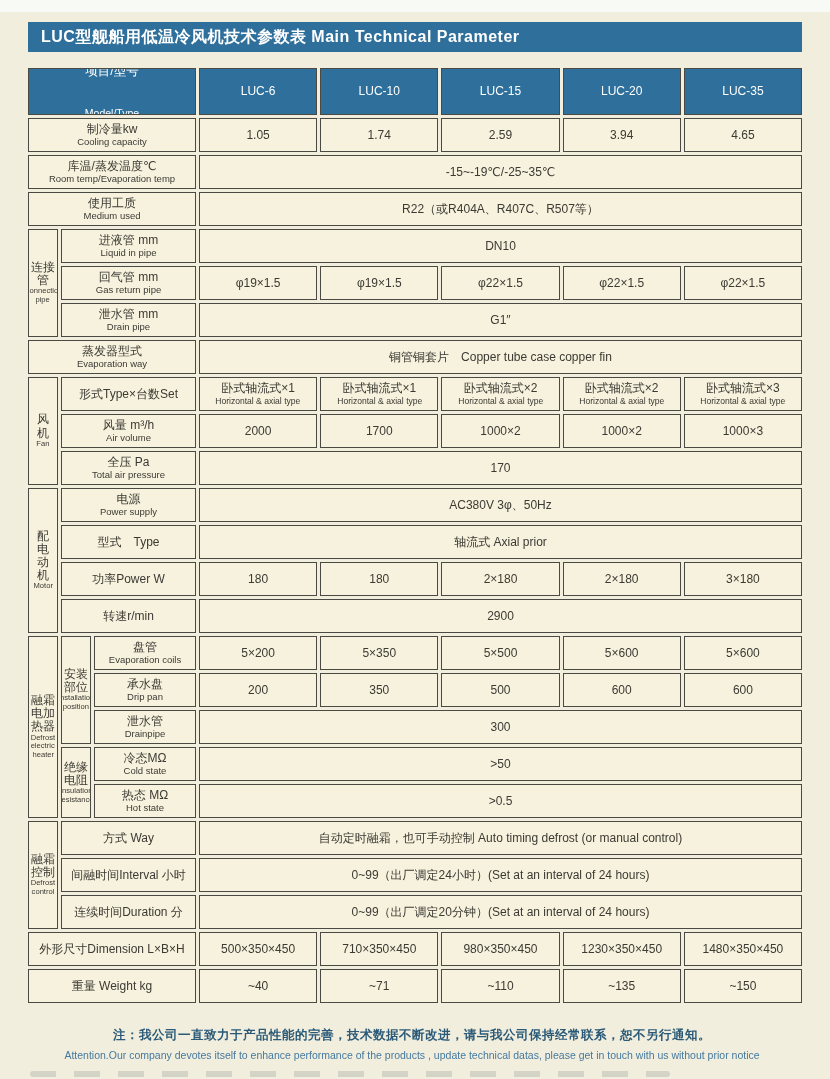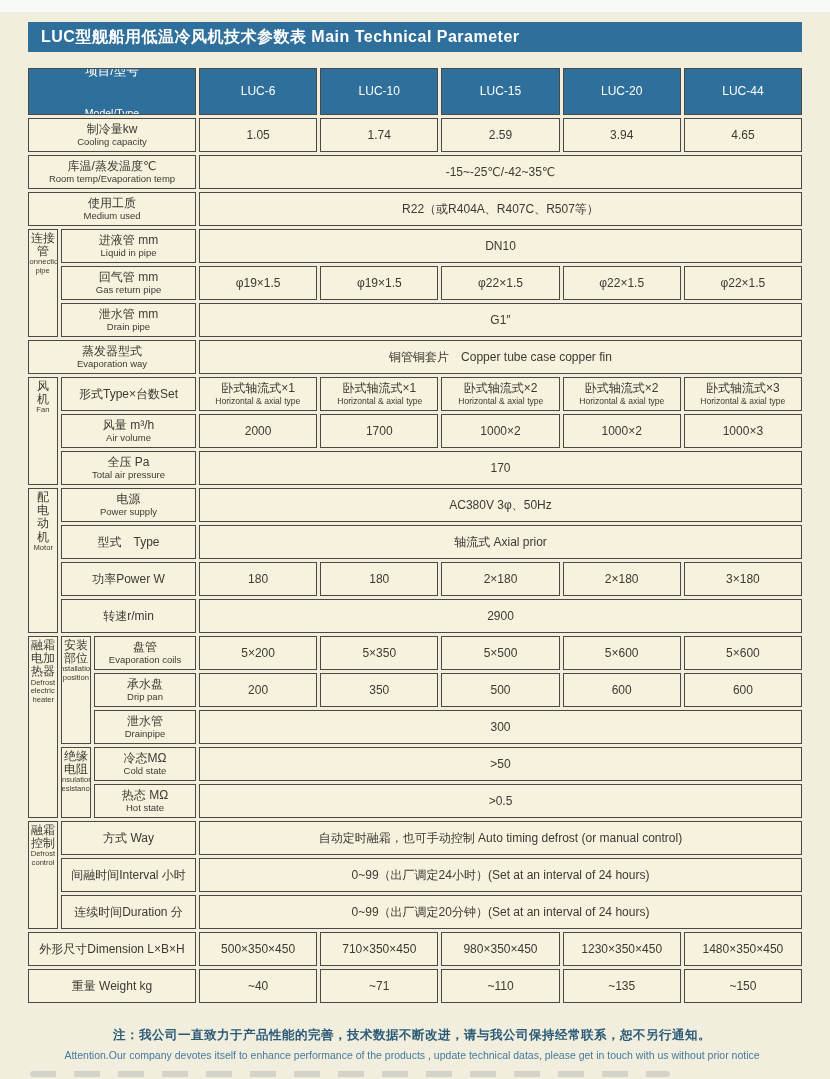--- a/index.html
+++ b/index.html
@@ -26,21 +26,21 @@
     background:#f7f2de;border:1px solid #4a4a42;
     display:flex;flex-direction:column;align-items:center;justify-content:center;
     text-align:center;overflow:hidden;line-height:1.2;font-size:12px;
   }
   .cell.head{background:#2e6f9b;color:#fff;}
   .cn{font-size:12px;line-height:1.25;white-space:nowrap;}
   .en{font-size:9.5px;line-height:1.15;white-space:nowrap;}
   .head .cn{font-size:12.5px;}
   .head .en{font-size:10.5px;margin-top:28px;}
   .val{font-size:12px;}
-  .vgroup{justify-content:flex-start;padding:2px 0;}
+  .vgroup{justify-content:center;padding:2px 0;}
   .vgroup .cn-v{font-size:12px;line-height:1.1;white-space:nowrap;}
   .vgroup .en-v{font-size:8px;line-height:1.1;white-space:nowrap;transform:scale(.95);}
   .fan-en{font-size:9px;white-space:nowrap;transform:scale(.95);}
   .note{margin:24px 28px 0 22px;text-align:center;}
   .note-cn{font-size:12.5px;font-weight:bold;color:#2a5a78;letter-spacing:.5px;}
   .note-en{font-size:10.5px;color:#45799e;margin-top:5px;white-space:nowrap;}
   .cutoff{
     position:absolute;left:30px;bottom:2px;height:6px;width:640px;opacity:.35;
     background:repeating-linear-gradient(90deg,#9aa39d 0 26px,transparent 26px 44px);
     border-radius:3px;
@@ -58,37 +58,37 @@
   <div class="param-table">
 
     <div class="cell head" style="grid-area:1/1/2/4">
       <span class="cn">项目/型号</span>
       <span class="en">Model/Type</span>
     </div>
     <div class="cell head" style="grid-area:1/4/2/5">LUC-6</div>
     <div class="cell head" style="grid-area:1/5/2/6">LUC-10</div>
     <div class="cell head" style="grid-area:1/6/2/7">LUC-15</div>
     <div class="cell head" style="grid-area:1/7/2/8">LUC-20</div>
-    <div class="cell head" style="grid-area:1/8/2/9">LUC-44</div>
+    <div class="cell head" style="grid-area:1/8/2/9">LUC-35</div>
 
     <div class="cell" style="grid-area:2/1/3/4">
       <span class="cn">制冷量kw</span>
       <span class="en">Cooling capacity</span>
     </div>
     <div class="cell val" style="grid-area:2/4/3/5">1.05</div>
     <div class="cell val" style="grid-area:2/5/3/6">1.74</div>
     <div class="cell val" style="grid-area:2/6/3/7">2.59</div>
     <div class="cell val" style="grid-area:2/7/3/8">3.94</div>
     <div class="cell val" style="grid-area:2/8/3/9">4.65</div>
 
     <div class="cell" style="grid-area:3/1/4/4">
       <span class="cn">库温/蒸发温度℃</span>
       <span class="en">Room temp/Evaporation temp</span>
     </div>
-    <div class="cell val" style="grid-area:3/4/4/9">-15~-25℃/-42~35℃</div>
+    <div class="cell val" style="grid-area:3/4/4/9">-15~-19℃/-25~35℃</div>
 
     <div class="cell" style="grid-area:4/1/5/4">
       <span class="cn">使用工质</span>
       <span class="en">Medium used</span>
     </div>
     <div class="cell val" style="grid-area:4/4/5/9">R22（或R404A、R407C、R507等）</div>
 
     <div class="cell vgroup" style="grid-area:5/1/8/2">
       <span class="cn-v">连接</span>
       <span class="cn-v">管</span>

